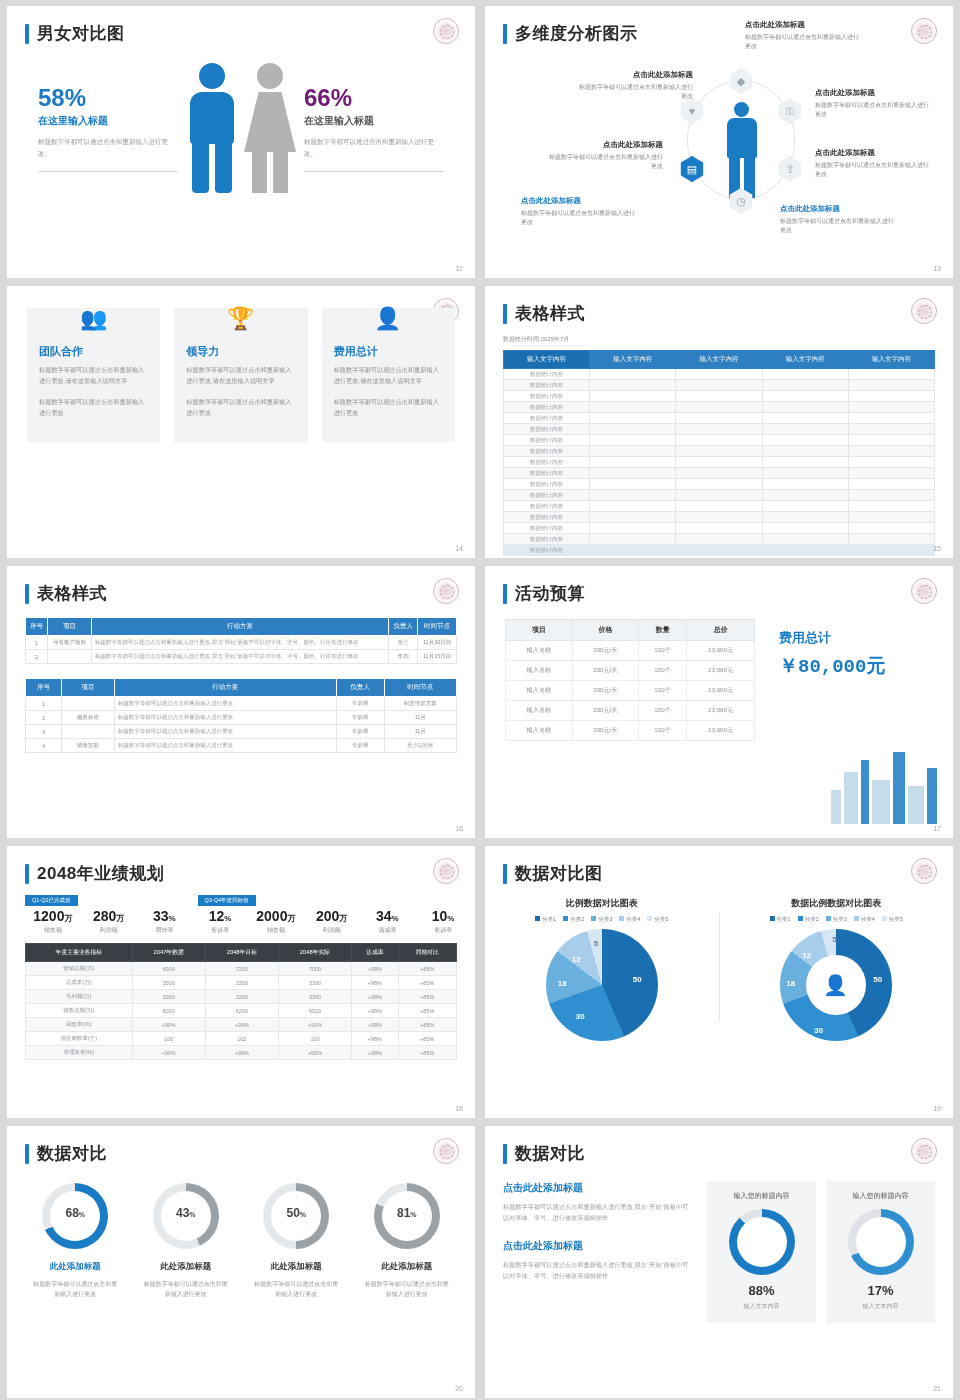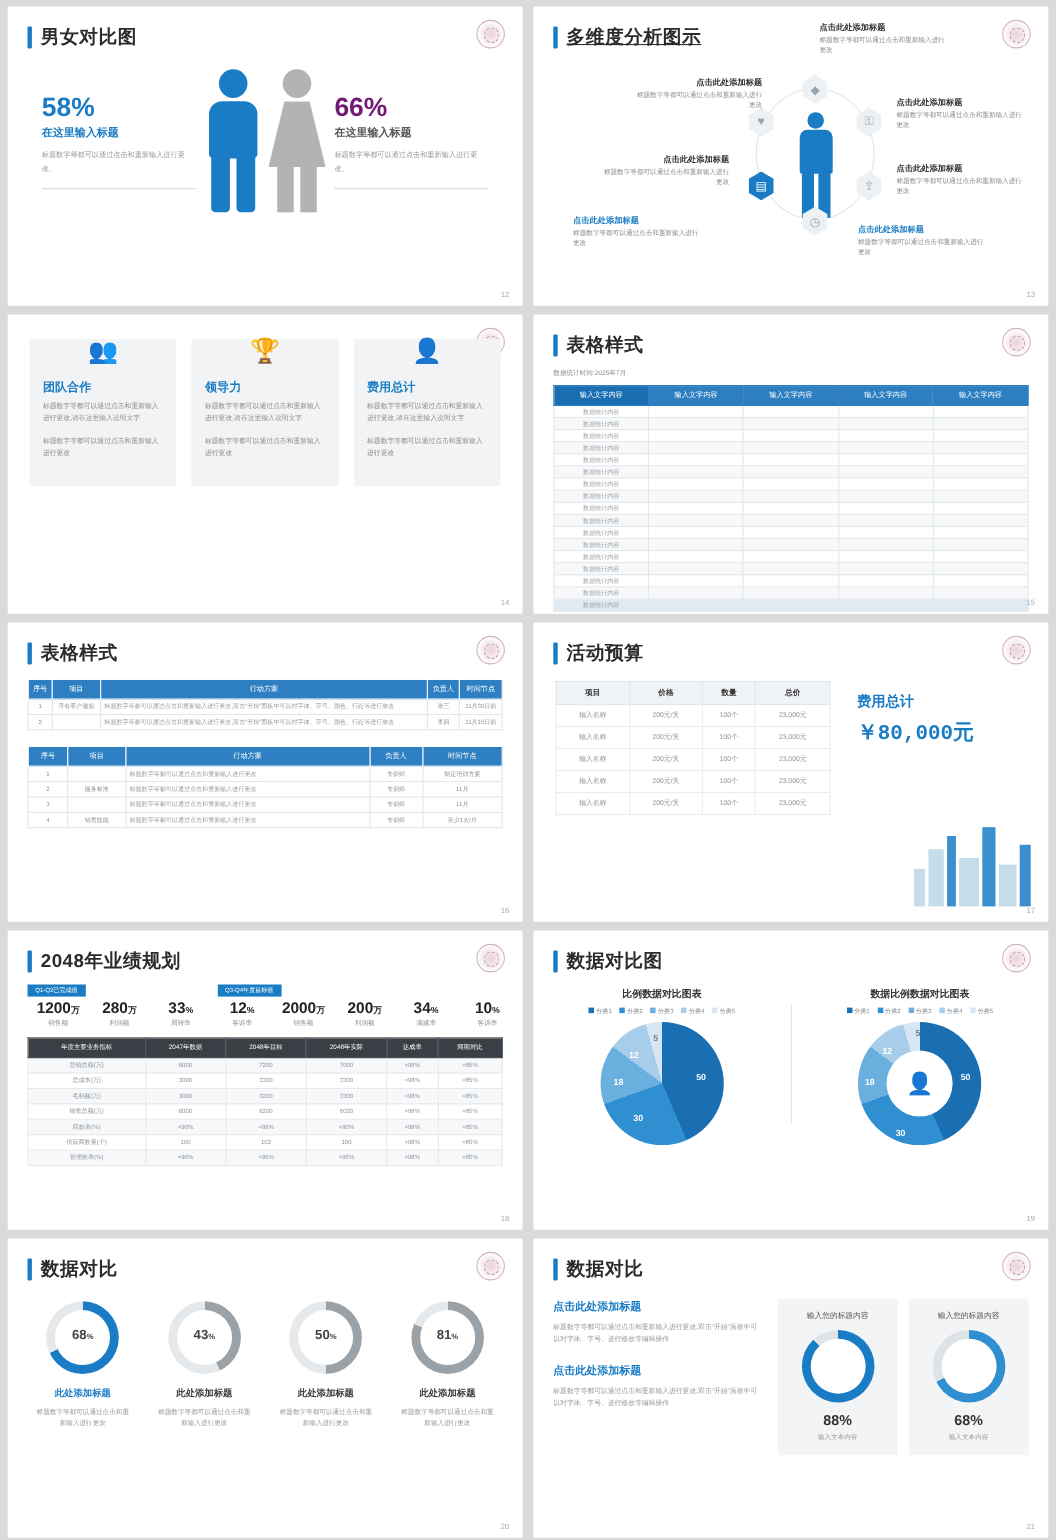--- a/index.html
+++ b/index.html
@@ -86,21 +86,21 @@
   .man .legL { left: 8px; border-radius: 0 0 4px 4px;}
   .man .legR { right: 8px; border-radius: 0 0 4px 4px;}
   .woman .head { top: 0; width: 26px; height: 26px; background: #b3b3b3; }
   .woman .body { position: absolute; top: 29px; left: 2px; width: 52px; height: 60px;
     background: #b3b3b3; clip-path: polygon(28% 0, 72% 0, 100% 100%, 0 100%); }
   .woman .legL, .woman .legR { position: absolute; top: 88px; width: 15px; height: 42px; background: #b3b3b3; }
   .woman .legL { left: 10px; }
   .woman .legR { right: 10px; }
 
   
-  .s13 { position: relative; height: 100%; text-decoration: underline; }
+  .s13 { position: relative; height: 100%; }
   .hub { position: absolute; left: 196px; top: 70px; width: 120px; height: 140px; }
   .hub-ring { position: absolute; left: 6px; top: 4px; width: 108px; height: 120px; border: 1px solid #dfe6ea; border-radius: 50%; }
   .manicon { position: absolute; left: 44px; top: 26px; width: 34px; height: 96px; }
   .manicon .h { position:absolute; left: 9px; top: 0; width: 15px; height: 15px; border-radius: 50%; background: #1a7cc4; }
   .manicon .t { position:absolute; left: 2px; top: 16px; width: 30px; height: 40px; background: #1a7cc4; border-radius: 7px 7px 2px 2px; }
   .manicon .l1 { position:absolute; left: 4px; top: 55px; width: 11px; height: 41px; background: #1a7cc4; }
   .manicon .l2 { position:absolute; right: 4px; top: 55px; width: 11px; height: 41px; background: #1a7cc4; }
   .hexa { position: absolute; width: 26px; height: 26px; background: #edf1f4; border: 1px solid #dfe6ea;
     clip-path: polygon(50% 0, 93% 25%, 93% 75%, 50% 100%, 7% 75%, 7% 25%);
     display: flex; align-items: center; justify-content: center; font-size: 11px; color: #98a6b0; }
@@ -818,21 +818,21 @@
       <div class="panel">
         <div class="pbox">
           <div class="ph">输入您的标题内容</div>
           <div class="ring" id="r21a" style="background: conic-gradient(rgb(26, 124, 196) 0deg, rgb(26, 124, 196) 316.8deg, rgb(223, 227, 231) 316.8deg, rgb(223, 227, 231) 360deg);"></div>
           <div class="pv">88%</div>
           <div class="pd">输入文本内容</div>
         </div>
         <div class="pbox">
           <div class="ph">输入您的标题内容</div>
           <div class="ring" id="r21b" style="background: conic-gradient(rgb(47, 143, 208) 0deg, rgb(47, 143, 208) 244.8deg, rgb(223, 227, 231) 244.8deg, rgb(223, 227, 231) 360deg);"></div>
-          <div class="pv">68%</div>
+          <div class="pv">17%</div>
           <div class="pd">输入文本内容</div>
         </div>
       </div>
     </div>
     <div class="pgnum">21</div>
   </div>
 
 </div>
 
 </body></html>

